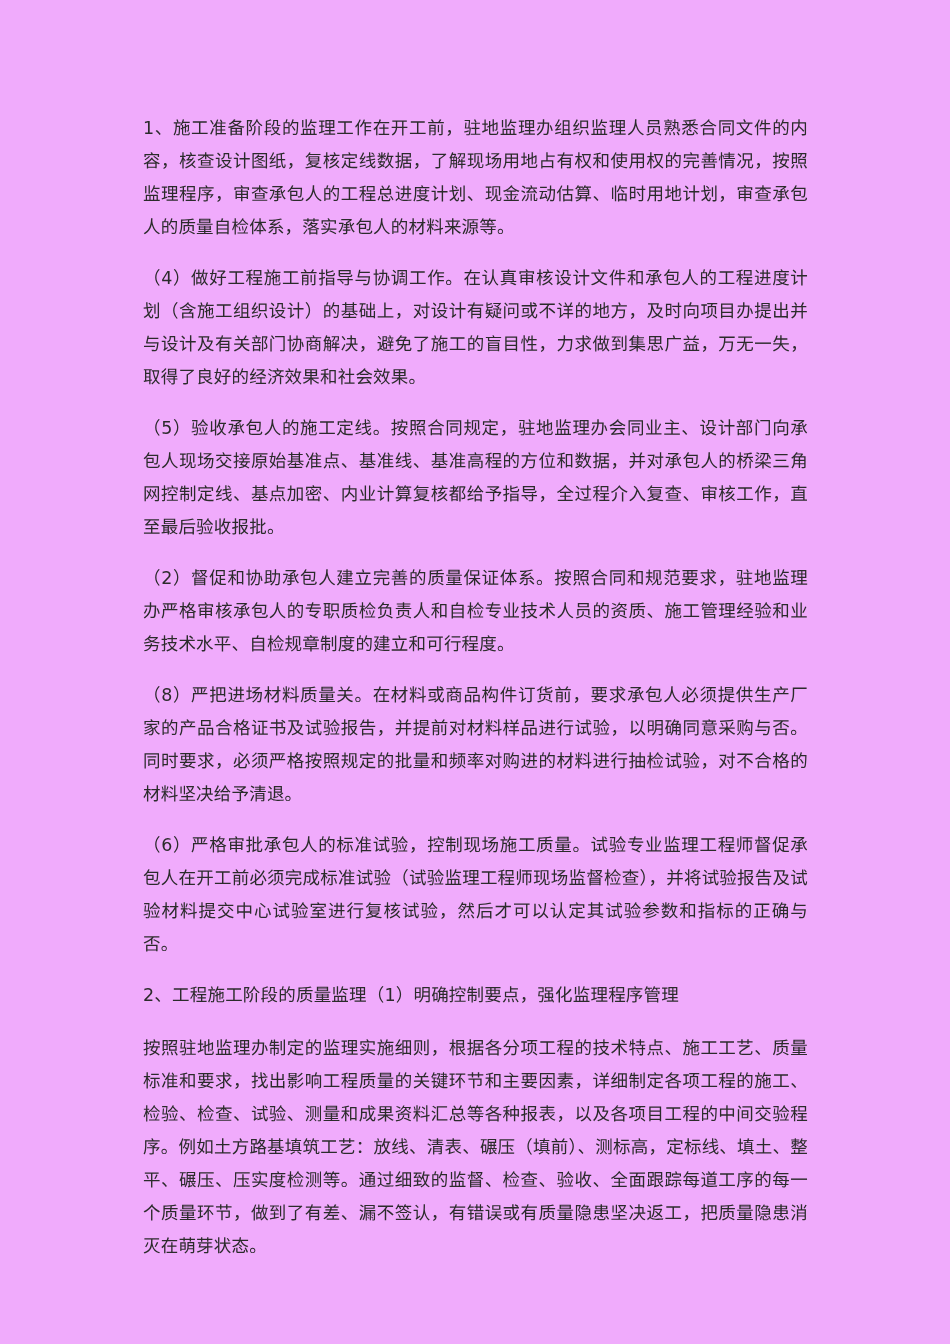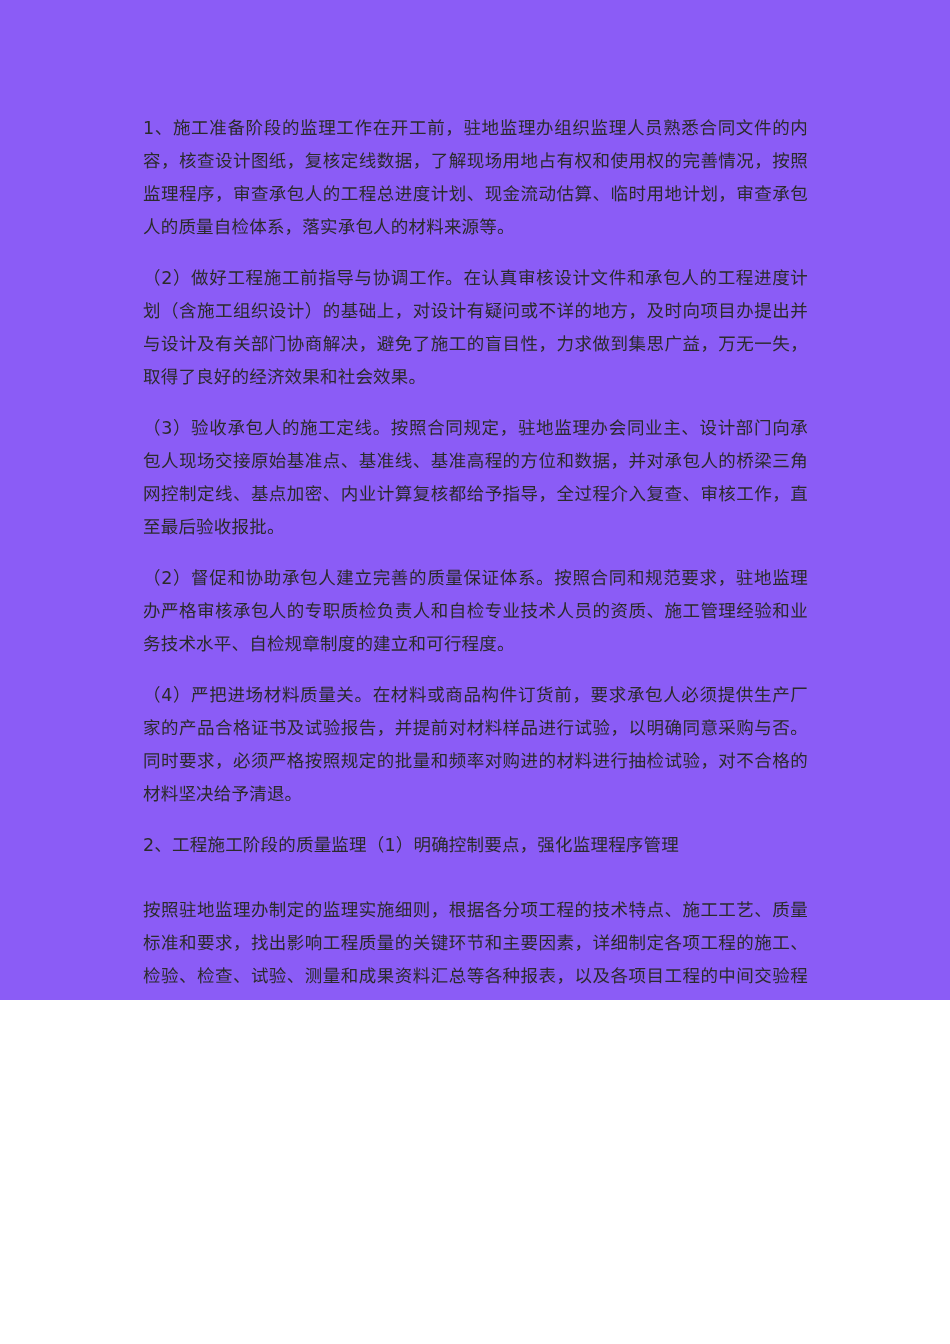--- a/index.html
+++ b/index.html
@@ -7,22 +7,22 @@
     margin: 0;
     padding: 0;
     background: #ffffff;
   }
   body {
     font-family: "DejaVu Sans", "Liberation Sans", sans-serif;
   }
   .page {
     position: relative;
     width: 950px;
-    height: 1000px;
-    background: #8b5cf6;
+    height: 1344px;
+    background: #f0abfc;
     overflow: hidden;
     box-sizing: border-box;
   }
   .content {
     position: absolute;
     left: 143px;
     top: 112px;
     width: 665px;
   }
   .para {
@@ -33,39 +33,40 @@
     text-align: justify;
     text-justify: inter-ideograph;
     letter-spacing: 0.2px;
     word-break: break-all;
     white-space: normal;
   }
   .para:last-child {
     margin-bottom: 0;
   }
   .para-heading {
-    margin-bottom: 32px;
+    margin-bottom: 20px;
   }
 </style>
 </head>
 <body>
 
 <div class="page">
   <div class="content">
 
     <p class="para">1、施工准备阶段的监理工作在开工前，驻地监理办组织监理人员熟悉合同文件的内容，核查设计图纸，复核定线数据，了解现场用地占有权和使用权的完善情况，按照监理程序，审查承包人的工程总进度计划、现金流动估算、临时用地计划，审查承包人的质量自检体系，落实承包人的材料来源等。</p>
 
 
-    <p class="para">（2）做好工程施工前指导与协调工作。在认真审核设计文件和承包人的工程进度计划（含施工组织设计）的基础上，对设计有疑问或不详的地方，及时向项目办提出并与设计及有关部门协商解决，避免了施工的盲目性，力求做到集思广益，万无一失，取得了良好的经济效果和社会效果。</p>
+    <p class="para">（4）做好工程施工前指导与协调工作。在认真审核设计文件和承包人的工程进度计划（含施工组织设计）的基础上，对设计有疑问或不详的地方，及时向项目办提出并与设计及有关部门协商解决，避免了施工的盲目性，力求做到集思广益，万无一失，取得了良好的经济效果和社会效果。</p>
 
-    <p class="para">（3）验收承包人的施工定线。按照合同规定，驻地监理办会同业主、设计部门向承包人现场交接原始基准点、基准线、基准高程的方位和数据，并对承包人的桥梁三角网控制定线、基点加密、内业计算复核都给予指导，全过程介入复查、审核工作，直至最后验收报批。</p>
+    <p class="para">（5）验收承包人的施工定线。按照合同规定，驻地监理办会同业主、设计部门向承包人现场交接原始基准点、基准线、基准高程的方位和数据，并对承包人的桥梁三角网控制定线、基点加密、内业计算复核都给予指导，全过程介入复查、审核工作，直至最后验收报批。</p>
 
     <p class="para">（2）督促和协助承包人建立完善的质量保证体系。按照合同和规范要求，驻地监理办严格审核承包人的专职质检负责人和自检专业技术人员的资质、施工管理经验和业务技术水平、自检规章制度的建立和可行程度。</p>
 
-    <p class="para">（4）严把进场材料质量关。在材料或商品构件订货前，要求承包人必须提供生产厂家的产品合格证书及试验报告，并提前对材料样品进行试验，以明确同意采购与否。同时要求，必须严格按照规定的批量和频率对购进的材料进行抽检试验，对不合格的材料坚决给予清退。</p>
+    <p class="para">（8）严把进场材料质量关。在材料或商品构件订货前，要求承包人必须提供生产厂家的产品合格证书及试验报告，并提前对材料样品进行试验，以明确同意采购与否。同时要求，必须严格按照规定的批量和频率对购进的材料进行抽检试验，对不合格的材料坚决给予清退。</p>
 
+    <p class="para">（6）严格审批承包人的标准试验，控制现场施工质量。试验专业监理工程师督促承包人在开工前必须完成标准试验（试验监理工程师现场监督检查），并将试验报告及试验材料提交中心试验室进行复核试验，然后才可以认定其试验参数和指标的正确与否。</p>
 
     <p class="para para-heading">2、工程施工阶段的质量监理（1）明确控制要点，强化监理程序管理</p>
 
     <p class="para">按照驻地监理办制定的监理实施细则，根据各分项工程的技术特点、施工工艺、质量标准和要求，找出影响工程质量的关键环节和主要因素，详细制定各项工程的施工、检验、检查、试验、测量和成果资料汇总等各种报表，以及各项目工程的中间交验程序。例如土方路基填筑工艺：放线、清表、碾压（填前）、测标高，定标线、填土、整平、碾压、压实度检测等。通过细致的监督、检查、验收、全面跟踪每道工序的每一个质量环节，做到了有差、漏不签认，有错误或有质量隐患坚决返工，把质量隐患消灭在萌芽状态。</p>
 
   </div>
 </div>
 
 </body></html>

